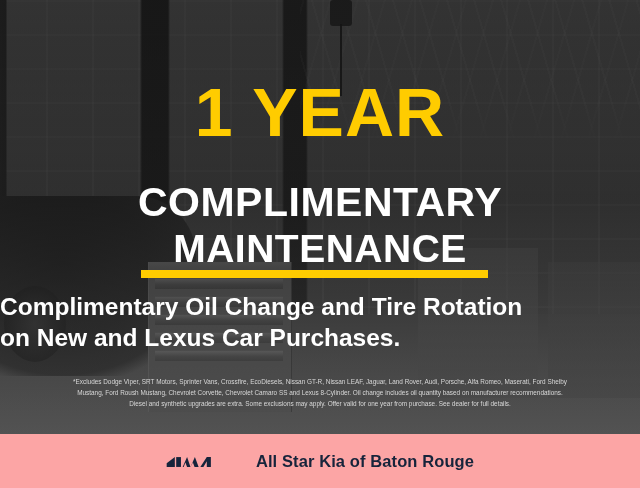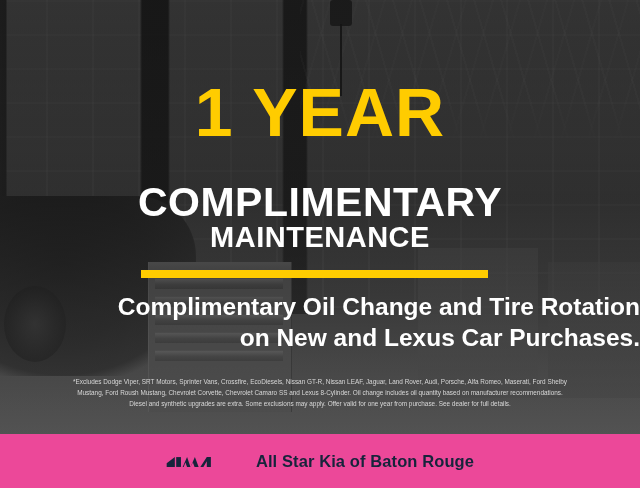--- a/index.html
+++ b/index.html
@@ -183,39 +183,39 @@
     font-family: "Liberation Sans", sans-serif;
     line-height: 1;
     white-space: nowrap;
   }
   .headline-line2 {
     top: 182px;
     font-size: 41px;
     letter-spacing: 0.5px;
   }
   .headline-line3 {
-    top: 223px;
-    font-size: 29px;
+    top: 229px;
+    font-size: 39px;
     letter-spacing: 0.5px;
   }
 
   .divider-bar {
     position: absolute;
     left: 141px;
     top: 270px;
     width: 347px;
     height: 8px;
     background: #FFCC00;
   }
 
   .subhead {
     position: absolute;
     left: 0; right: 0;
     top: 291px;
-    text-align: right;
+    text-align: left;
     color: #ffffff;
     font-size: 24.5px;
     font-weight: bold;
     line-height: 1.28;
     font-family: "Liberation Sans", sans-serif;
   }
 
   .disclaimer {
     position: absolute;
     left: 14px;
@@ -229,21 +229,21 @@
   }
   .disclaimer-line { display: block; }
 
   
   .footer {
     position: absolute;
     left: 0;
     top: 434px;
     width: 640px;
     height: 54px;
-    background: #ec4899;
+    background: #fca5a5;
     display: flex;
     align-items: center;
     justify-content: center;
     gap: 22px;
   }
   .kia-logo {
     display: block;
     width: 68px;
     height: 17px;
   }

